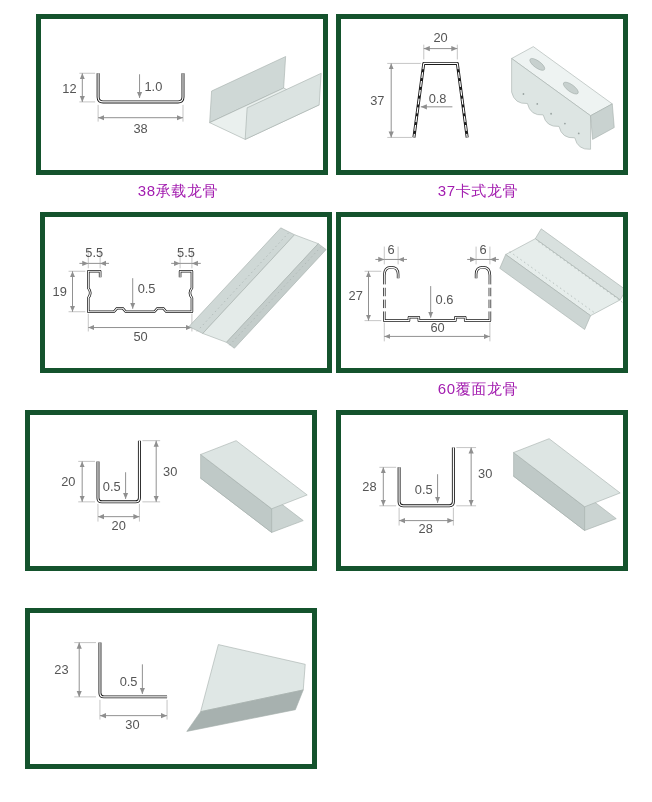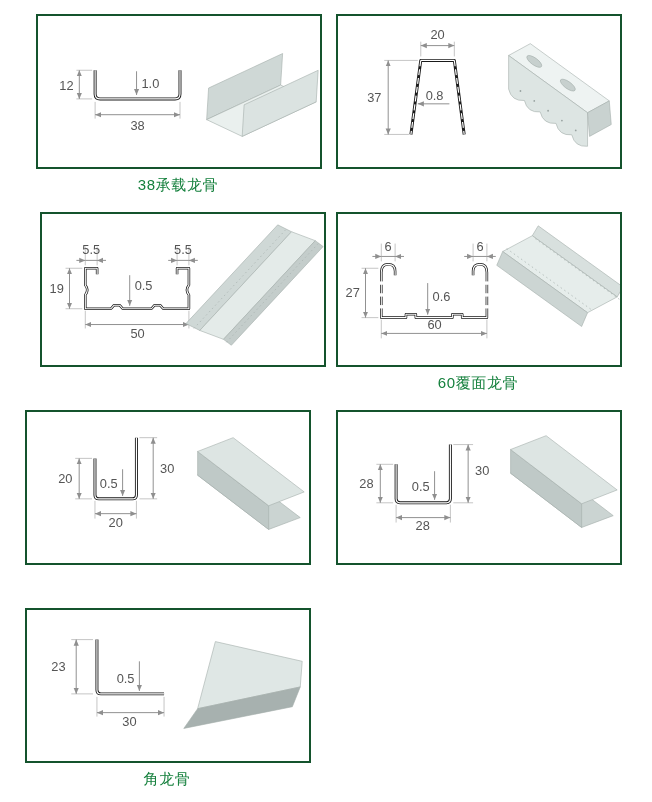--- a/index.html
+++ b/index.html
@@ -2,26 +2,26 @@
 <html><head>
 <meta charset="utf-8">
 <style>
   html,body{margin:0;padding:0;}
   body{
     width:652px;height:802px;background:#ffffff;position:relative;
     font-family:"Liberation Sans", sans-serif;
   }
   .panel{position:absolute;margin:0;}
   .frame{
-    width:282px;height:151px;border:2px solid #14532d;background:#ffffff;
+    width:282px;height:151px;border:5px solid #14532d;background:#ffffff;
   }
   .frame svg{display:block;width:282px;height:151px;}
   .caption{
     width:284px;text-align:center;margin-top:7px;
-    font-size:15px;color:#15803d;letter-spacing:0.04em;
+    font-size:15px;color:#a21caf;letter-spacing:0.04em;
   }
   
   .prof{stroke:#1a1a1a;stroke-width:3;fill:none;stroke-linejoin:round;stroke-linecap:butt;}
   .prof2{stroke:#1a1a1a;stroke-width:2.6;fill:none;stroke-linejoin:round;}
   .core{stroke:#ffffff;stroke-width:1.2;fill:none;stroke-linejoin:round;}
   .core2{stroke:#ffffff;stroke-width:1.1;fill:none;stroke-linejoin:round;}
   .dim{stroke:#8f8f8f;stroke-width:1;fill:none;}
   .ext{stroke:#b5b5b5;stroke-width:0.8;fill:none;}
   .dimtext{font:13px "Liberation Sans",sans-serif;fill:#555555;}
   .q{stroke:#a3adaa;stroke-width:0.6;}
@@ -100,20 +100,21 @@
         <g fill="#98a2a0">
           <circle cx="184" cy="76" r="0.9"></circle>
             <circle cx="198" cy="86" r="0.9"></circle>
           <circle cx="212" cy="96" r="0.9"></circle>
             <circle cx="226" cy="106" r="0.9"></circle>
           <circle cx="240" cy="116" r="0.9"></circle>
         </g>
       </g>
     </svg>
   </div>
+  <figcaption class="caption">37卡式龙骨</figcaption>
 </figure>
 
 <figure class="panel" style="left:40px;top:212px">
   <div class="frame">
     <svg viewBox="0 0 284 153">
       <defs>
         <marker id="m3" viewBox="0 0 8 8" refX="7" refY="4" markerWidth="7" markerHeight="7" orient="auto-start-reverse">
           <path d="M0,1 L7,4 L0,7 z" fill="#8f8f8f"></path>
         </marker>
       </defs>
@@ -324,14 +325,13 @@
       <line class="ext" x1="138" y1="88" x2="138" y2="108"></line>
       <line class="dim" x1="70" y1="104" x2="138" y2="104" marker-start="url(#m7)" marker-end="url(#m7)"></line>
       <text class="dimtext" x="103" y="118" text-anchor="middle">30</text>
 
       <g>
         <polygon class="q" points="190,32 278,52 276,78 172,100" fill="#dfe7e5"></polygon>
         <polygon class="q" points="172,100 276,78 268,98 158,120" fill="#a7b1af"></polygon>
       </g>
     </svg>
   </div>
-  <figcaption class="caption">角龙骨</figcaption>
 </figure>
 
 </body></html>

